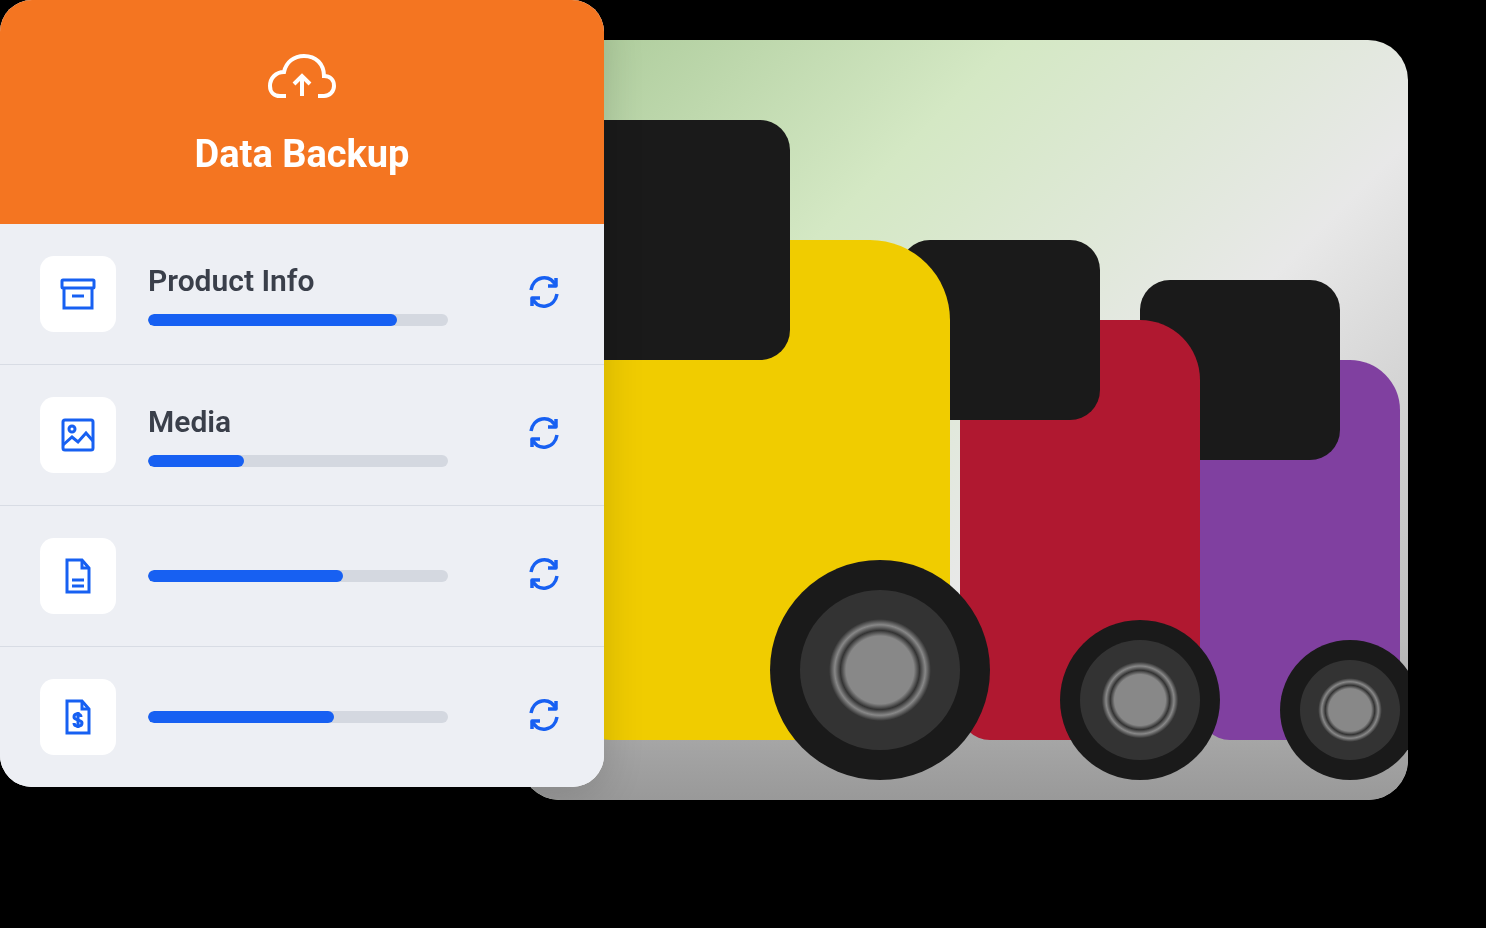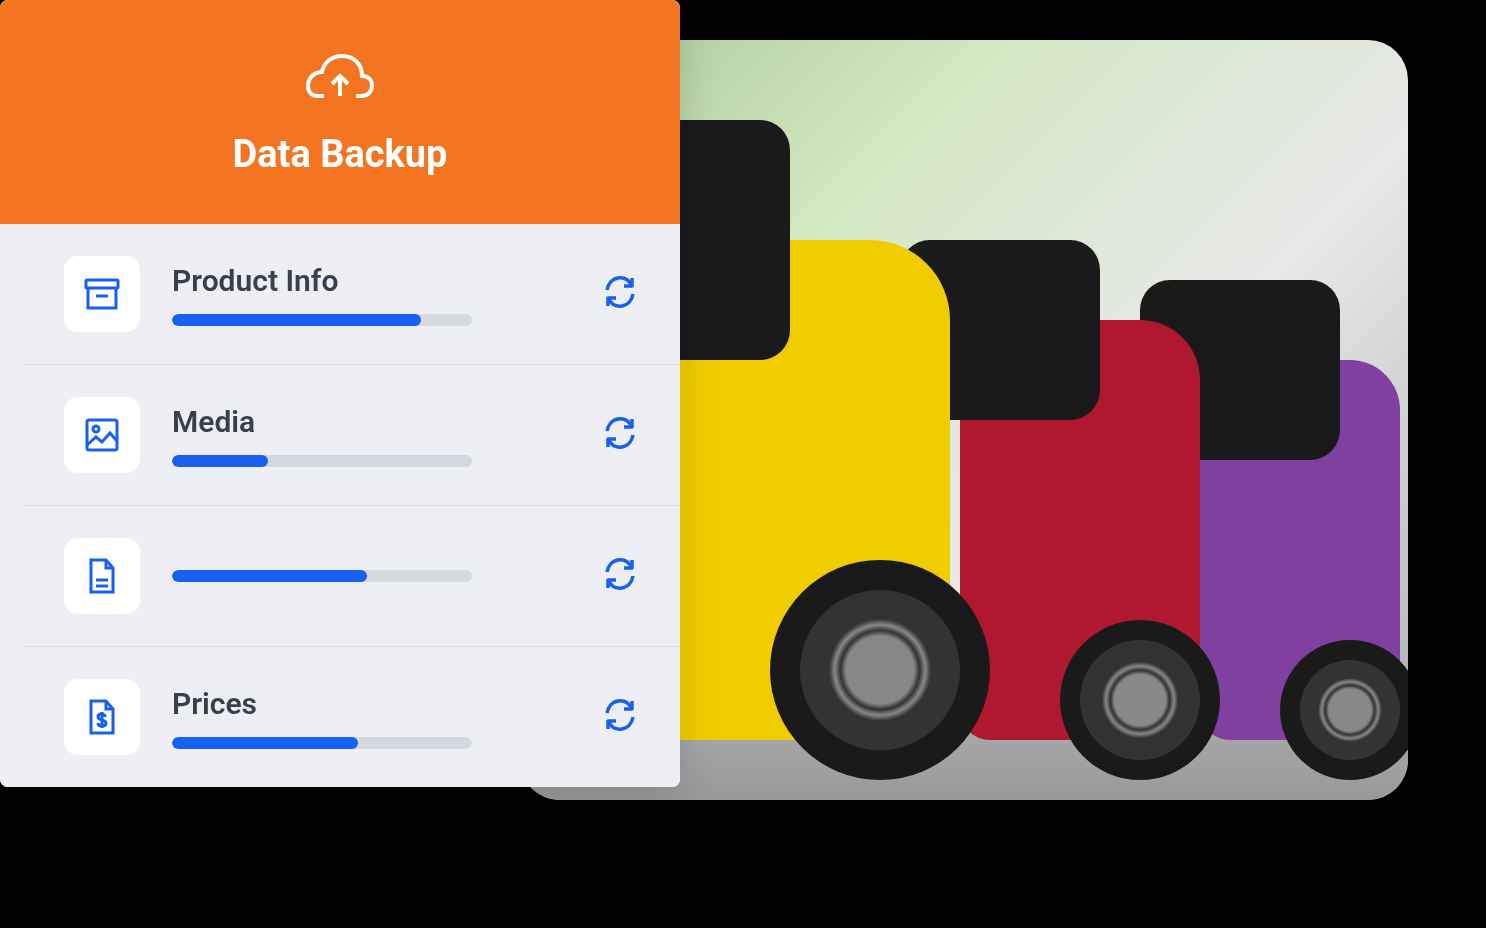--- a/index.html
+++ b/index.html
@@ -138,23 +138,23 @@
       left: 0;
       width: 100%;
       height: 160px;
       background: linear-gradient(to bottom, #bbb 0%, #999 100%);
     }
     
     .backup-panel {
       position: absolute;
       top: 0;
       left: 0;
-      width: 680px;
+      width: 604px;
       background: #fff;
-      border-radius: 8px;
+      border-radius: 32px;
       overflow: hidden;
       box-shadow: 0 8px 40px rgba(0,0,0,0.15);
     }
     
     .backup-header {
       background: #f47521;
       padding: 48px 40px;
       text-align: center;
       color: #fff;
     }
@@ -171,21 +171,20 @@
     
     .backup-list {
       background: #edeff4;
     }
     
     .backup-item {
       display: flex;
       align-items: center;
       padding: 32px 40px;
       border-bottom: 1px solid #d8dce4;
-      margin-left: 24px;
     }
     
     .backup-item:last-child {
       border-bottom: none;
     }
     
     .item-icon-box {
       width: 76px;
       height: 76px;
       background: #fff;
@@ -336,21 +335,20 @@
     <div class="backup-item">
       <div class="item-icon-box">
         <svg width="40" height="40" viewBox="0 0 40 40" fill="none" stroke="#1760f2" stroke-width="3">
           <path d="M 9 4 L 24 4 L 31 12 L 31 36 L 9 36 Z"></path>
           <path d="M 24 4 L 24 12 L 31 12"></path>
           <path d="M 23 20 C 23 18 21 17 19 17 C 17 17 16 18 16 20 C 16 22 18 22 20 23 C 22 24 24 24 24 26 C 24 28 22 29 20 29 C 18 29 16 28 16 26"></path>
           <line x1="20" y1="15" x2="20" y2="31"></line>
         </svg>
       </div>
       <div class="item-content">
-        <div class="item-label">Prices</div>
         <div class="progress-bar">
           <div class="progress-fill" style="width:62%"></div>
         </div>
       </div>
       <span class="sync-icon">
         <svg width="40" height="40" viewBox="0 0 40 40" fill="none" stroke="#1760f2" stroke-width="3.5">
           <path d="M 32 14 C 29 8 24 5 18 6 C 12 7 8 12 7 18"></path>
           <path d="M 8 26 C 11 32 16 35 22 34 C 28 33 32 28 33 22"></path>
           <path d="M 32 6 L 32 14 L 24 14" stroke-linejoin="round"></path>
           <path d="M 8 34 L 8 26 L 16 26" stroke-linejoin="round"></path>

